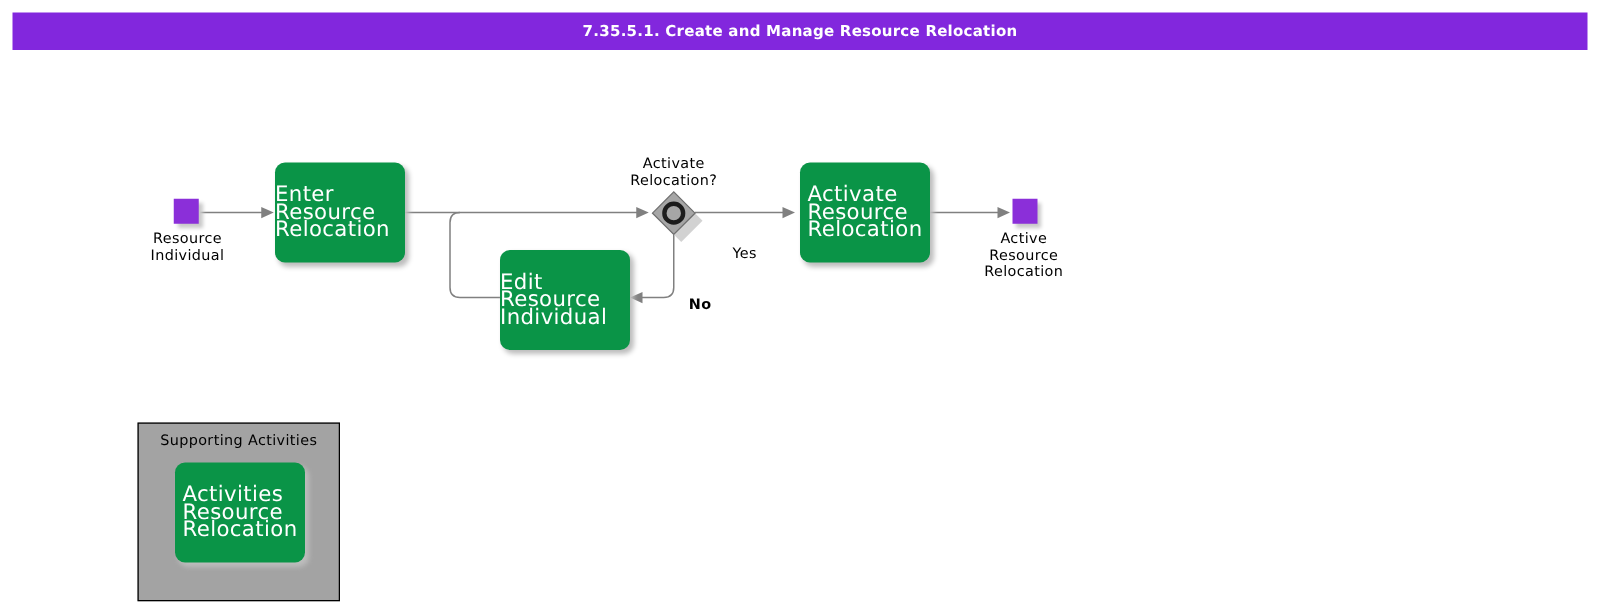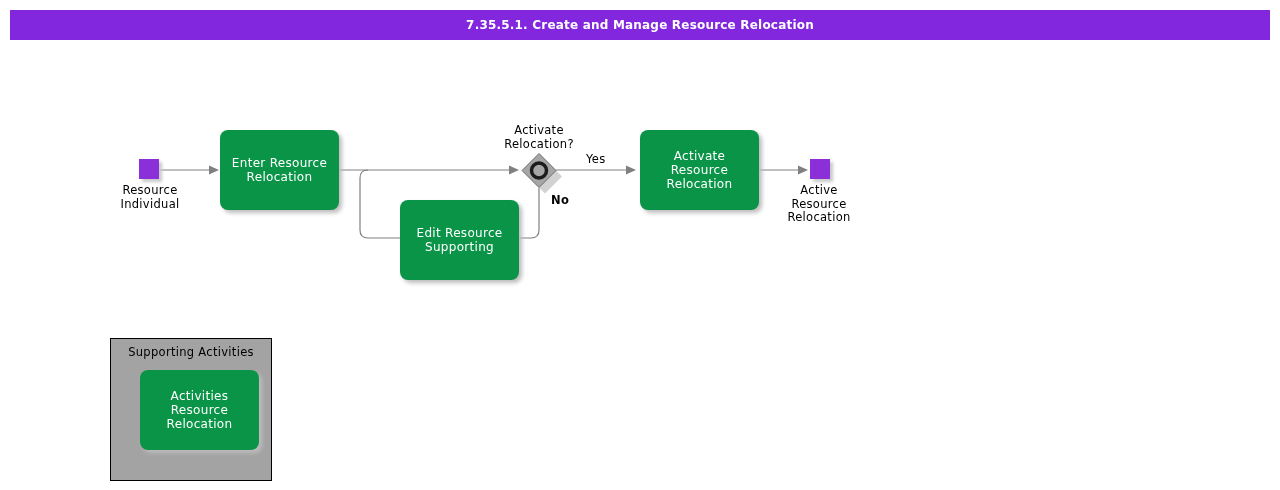--- a/index.html
+++ b/index.html
@@ -15,40 +15,40 @@
     background: #8227DD; color: #ffffff;
     display: flex; align-items: center; justify-content: center;
     font-size: 12px; font-weight: bold; letter-spacing: 0.2px;
   }
 
   svg.connectors { position: absolute; left: 0; top: 0; z-index: 1; }
 
   .node { position: absolute; z-index: 2; }
 
   .task {
-    width: 119px; height: 80px; background: #0A9447; border-radius: 8px;
+    width: 104px; height: 80px; background: #0A9447; border-radius: 8px;
     box-shadow: 3px 3px 4px #bdbdbd;
     display: flex; align-items: center; justify-content: center;
-    color: #ffffff; font-size: 12px; line-height: 14px;
-    text-align: center; white-space: pre-line; letter-spacing: 0.3px;
+    color: #ffffff; font-size: 17px; line-height: 14px;
+    white-space: pre-line; letter-spacing: 0.3px;
     cursor: pointer;
   }
 
   .event-square {
     width: 20px; height: 20px; background: #8B2FD9;
     box-shadow: 3px 3px 3px #c9c9c9; cursor: pointer;
   }
 
   .flow-label {
     color: #000000; font-size: 11.5px; line-height: 13.5px;
     text-align: center; white-space: pre-line; letter-spacing: 0.3px;
   }
 
   .branch-label {
-    color: #000000; font-size: 11.5px; letter-spacing: 0.3px; white-space: nowrap;
+    color: #000000; font-size: 11.5px; letter-spacing: 0.3px; white-space: nowrap; margin-top: 43px;
   }
 
   .supporting-box {
     position: absolute; left: 110px; top: 338px; width: 162px; height: 143px;
     border: 1px solid #000000; background: #a3a3a3; z-index: 2;
   }
   .supporting-title {
     position: absolute; left: 0; top: 6px; width: 100%;
     text-align: center; color: #000000; font-size: 11.5px; letter-spacing: 0.3px;
   }
@@ -94,21 +94,21 @@
   <div class="node flow-label" style="left:105px; top:184px; width:90px;">Resource
 Individual</div>
 
   <div class="node task" style="left:220px; top:130px;">
     <span>Enter Resource
 Relocation</span>
   </div>
 
   <div class="node task" style="left:400px; top:200px;">
     <span>Edit Resource
-Supporting</span>
+Individual</span>
   </div>
 
   <div class="node flow-label" style="left:479px; top:124px; width:120px;">Activate
 Relocation?</div>
   <div class="node branch-label" style="left:586px; top:152px;">Yes</div>
   <div class="node branch-label" style="left:551px; top:193px;font-weight:bold;">No</div>
 
   <div class="node task" style="left:640px; top:130px;">
     <span>Activate
 Resource

